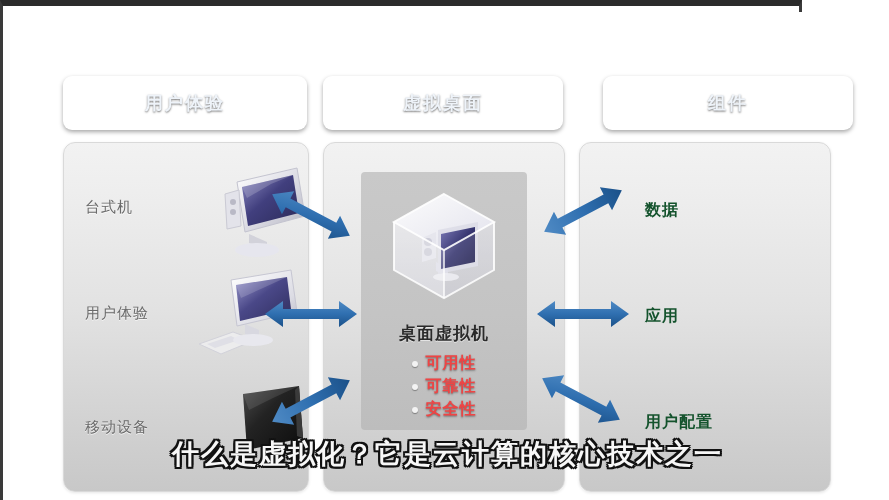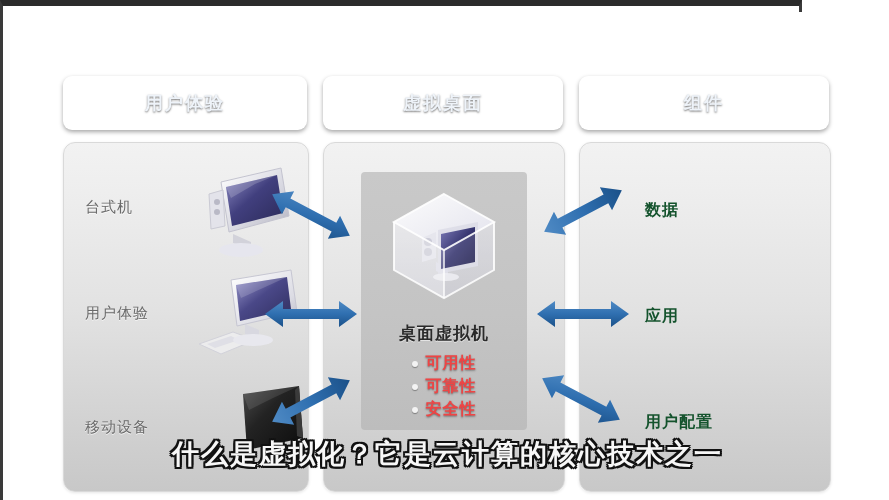--- a/index.html
+++ b/index.html
@@ -27,21 +27,21 @@
        #1f3f66 48%, #17365d 72%, #1d3f69 92%, #2b5080 100%);
     box-shadow:0 2px 4px rgba(0,0,0,0.35), inset 0 1px 0 rgba(255,255,255,0.30);
     display:flex;align-items:center;justify-content:center;
   }
   .hdr-inner{
     color:#eef3f9;font-size:18px;font-weight:bold;letter-spacing:2px;
     text-shadow:0 1px 2px rgba(0,0,0,0.55);
   }
   #hdr1{left:60px;top:64px;width:244px;}
   #hdr2{left:320px;top:64px;width:240px;}
-  #hdr3{left:576px;top:64px;width:250px;}
+  #hdr3{left:600px;top:64px;width:250px;}
 
   
   .panel{
     position:absolute;top:130px;height:348px;border-radius:12px;
     background:linear-gradient(to bottom,#f2f2f2 0%,#eeeeee 14%,#e2e2e2 48%,#cfcfcf 86%,#c8c8c8 100%);
     border:1px solid #d9d9d9;
     box-shadow:0 1px 3px rgba(0,0,0,0.10);
   }
   #panel1{left:60px;width:244px;}
   #panel2{left:320px;width:240px;}
@@ -115,21 +115,21 @@
       <span class="hdr-inner">虚拟桌面</span>
     </div>
     <div class="hdr" id="hdr3">
       <span class="hdr-inner">组件</span>
     </div>
 
     <div class="panel" id="panel1"></div>
     <div class="panel" id="panel2"></div>
     <div class="panel" id="panel3"></div>
 
-    <div class="lrow" style="top:146px;">
+    <div class="lrow" style="top:146px;padding-left:16px;">
       <span class="lbl">台式机</span>
       <span class="art">
         <svg viewBox="0 0 110 106" width="110" height="106">
           <defs>
             <linearGradient id="scrA" x1="0" y1="0" x2="1" y2="1">
               <stop offset="0%" stop-color="#8e8cc4"></stop>
               <stop offset="45%" stop-color="#413f7e"></stop>
               <stop offset="100%" stop-color="#2b2a58"></stop>
             </linearGradient>
             <linearGradient id="bezA" x1="0" y1="0" x2="1" y2="1">

